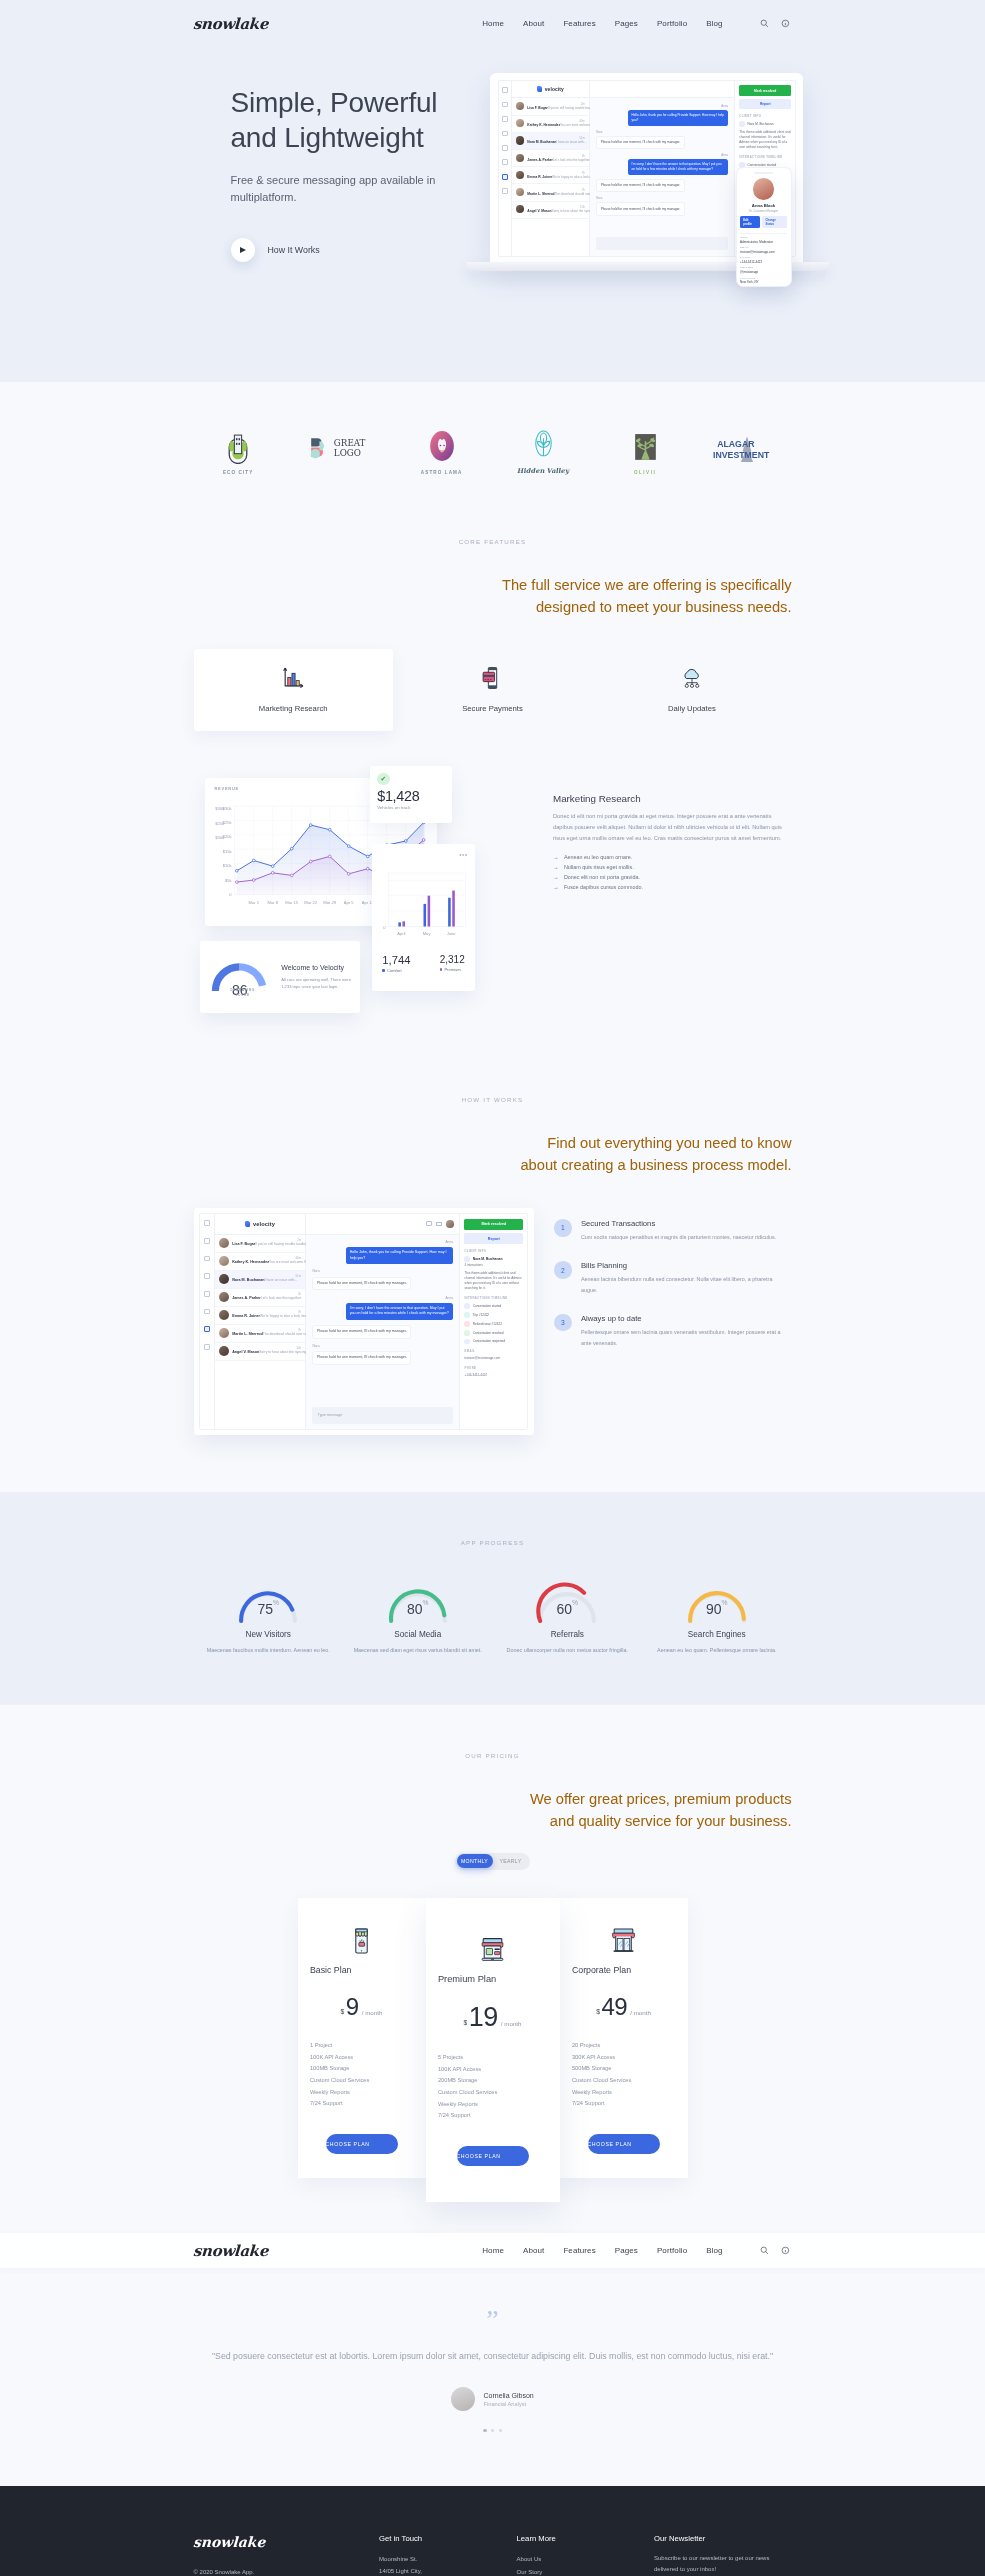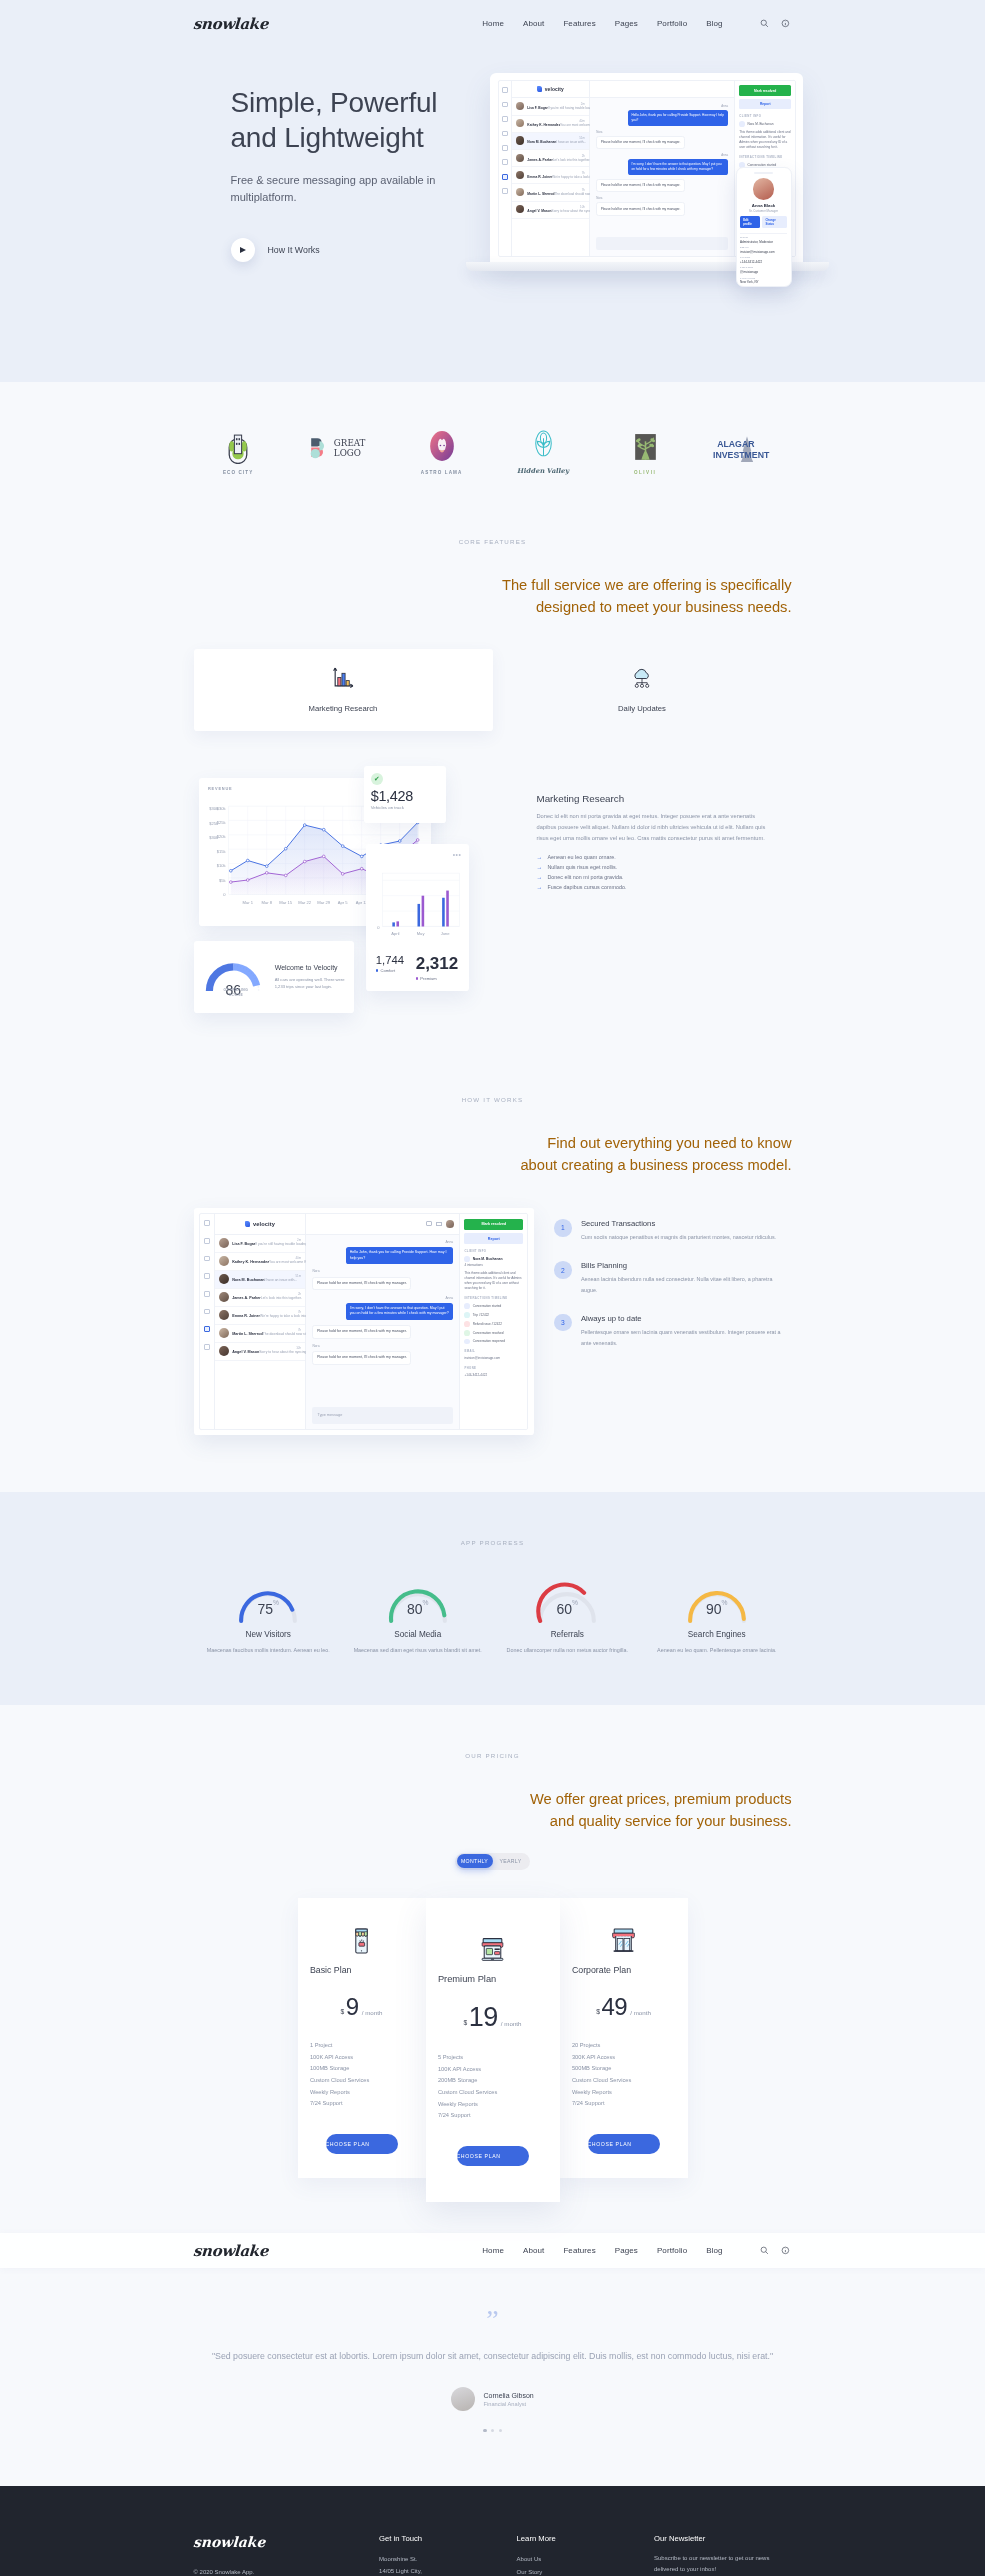--- a/index.html
+++ b/index.html
@@ -131,21 +131,21 @@
   
   .features{background:#f7f9fc;padding:32px 0 0;}
   .feat-tabs{display:flex;gap:0;margin-top:31px;}
   .feat{flex:1;text-align:center;padding:14.4px 5.2px 13.4px;border-radius:3.1px;}
   .feat.active{background:#fff;box-shadow:0 5.2px 15.5px rgba(70,90,150,.07);}
   .feat .fl{font-size:7.7px;color:#3d4352;margin-top:9.3px;}
   .ficon{height:28px;display:flex;align-items:center;justify-content:center;}
 
   
   .mres{background:#f7f9fc;padding:35px 0 52px;}
-  .mres-row{display:flex;align-items:flex-start;gap:8px;}
+  .mres-row{display:flex;align-items:flex-start;gap:18px;justify-content:center;}
   .dash{position:relative;width:335px;height:247px;}
   .card{background:#fff;border-radius:3.1px;box-shadow:0 7.2px 19.6px rgba(70,90,150,.09);position:absolute;}
   .c-rev{left:5.2px;top:12.4px;width:232px;height:148px;padding:8.2px 9.3px;}
   .c-rev .lb{font-size:3.9px;letter-spacing:0.8px;color:#9aa2b4;font-weight:700}
   .lgd{position:absolute;right:9.3px;top:26px;display:flex;align-items:center;gap:2.6px;font-size:4.1px;color:#6b7287}
   .lgd .dt{width:2.6px;height:2.6px;border-radius:50%;background:#3b68df}
   .c-val{left:170px;top:0;width:82px;height:57px;padding:6.7px 7.2px;}
   .chk{width:12.4px;height:12.4px;border-radius:50%;background:#d8f3dd;display:flex;align-items:center;justify-content:center;color:#2f9e49;font-size:6.7px;}
   .c-val .big{font-size:14.4px;font-weight:400;color:#2b3040;margin-top:3.1px;letter-spacing:-0.3px}
   .c-val .sm{font-size:4.4px;color:#8a93a6;margin-top:1px}
@@ -511,20 +511,35 @@
           <div class="ficon">
             <svg width="24" height="24" viewBox="0 0 46 46">
               <path d="M8 4 V38 H42" stroke="#2b3040" stroke-width="2.2" fill="none"></path>
               <path d="M8 4 l-3 5 M8 4 l3 5 M42 38 l-5-3 M42 38 l-5 3" stroke="#2b3040" stroke-width="2.2" fill="none"></path>
               <rect x="13" y="22" width="6" height="16" fill="#f4727e" stroke="#2b3040" stroke-width="1.6"></rect>
               <rect x="21" y="14" width="6" height="24" fill="#4a7ef0" stroke="#2b3040" stroke-width="1.6"></rect>
               <rect x="29" y="28" width="6" height="10" fill="#f3c05c" stroke="#2b3040" stroke-width="1.6"></rect>
             </svg>
           </div>
           <div class="fl">Marketing Research</div>
+        </div>
+        <div class="feat">
+          <div class="ficon">
+            <svg width="24" height="24" viewBox="0 0 46 46">
+              <rect x="16" y="3" width="16" height="40" rx="2" fill="#fff" stroke="#2b3040" stroke-width="1.8"></rect>
+              <rect x="16" y="3" width="16" height="5" fill="#3d4f63"></rect>
+              <rect x="16" y="37" width="16" height="6" fill="#3d4f63"></rect>
+              <rect x="6" y="12" width="22" height="18" rx="2" fill="#ef4c7e" stroke="#2b3040" stroke-width="1.8"></rect>
+              <rect x="6" y="17" width="22" height="4" fill="#3d4f63"></rect>
+              <rect x="9" y="25" width="3" height="2" fill="#3d4f63"></rect>
+                <rect x="14" y="25" width="3" height="2" fill="#3d4f63"></rect>
+                <rect x="19" y="25" width="3" height="2" fill="#3d4f63"></rect>
+            </svg>
+          </div>
+          <div class="fl">Secure Payments</div>
         </div>
         <div class="feat">
           <div class="ficon">
             <svg width="24" height="24" viewBox="0 0 46 46">
               <path d="M12 24 a7 7 0 0 1 2-12 a9 9 0 0 1 17 1 a6 6 0 0 1 1 11z" fill="#c8eaf7" stroke="#2b3040" stroke-width="1.8"></path>
               <path d="M23 24 V30 M13 36 V32 h20 v4 M23 30 v6" stroke="#2b3040" stroke-width="1.6" fill="none"></path>
               <circle cx="13" cy="38" r="3" fill="#fff" stroke="#2b3040" stroke-width="1.6"></circle>
               <circle cx="23" cy="38" r="3" fill="#fff" stroke="#2b3040" stroke-width="1.6"></circle>
               <circle cx="33" cy="38" r="3" fill="#fff" stroke="#2b3040" stroke-width="1.6"></circle>
             </svg>
@@ -644,21 +659,21 @@
                 <text x="92" y="128">May</text>
                 <text x="140" y="128">June</text>
             </g>
           </svg>
           <div style="display:flex;justify-content:space-between;padding:0 3.1px;margin-top:6.2px">
             <div>
               <div style="font-size:11.3px;color:#2b3040;font-weight:300">1,744</div>
               <div style="font-size:4.1px;color:#6b7287;margin-top:2.1px"><span style="display:inline-block;width:2.6px;height:2.6px;border-radius:50%;background:#3b68df;margin-right:2.1px"></span><span>Comfort</span></div>
             </div>
             <div>
-              <div style="font-size:17px;color:#2b3040;font-weight:700">2,312</div>
+              <div style="font-size:10px;color:#2b3040;font-weight:400">2,312</div>
               <div style="font-size:4.1px;color:#6b7287;margin-top:2.1px"><span style="display:inline-block;width:2.6px;height:2.6px;border-radius:50%;background:#9b59d0;margin-right:2.1px"></span><span>Premium</span></div>
             </div>
           </div>
         </div>
 
         <div class="card c-gauge">
           <svg width="63" height="40" viewBox="0 0 122 78" style="position:absolute;left:8.2px;top:13.4px">
             <g stroke-linecap="round">
               <g id="ticks"></g>
             </g>

